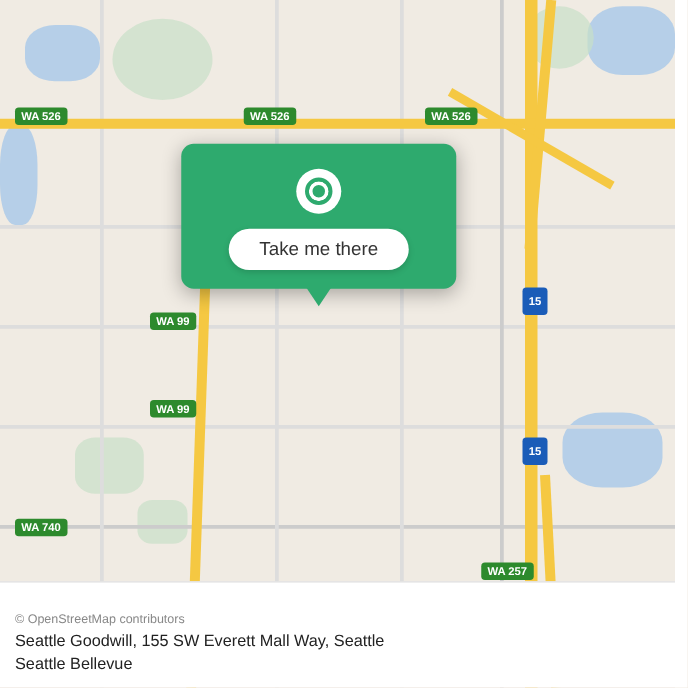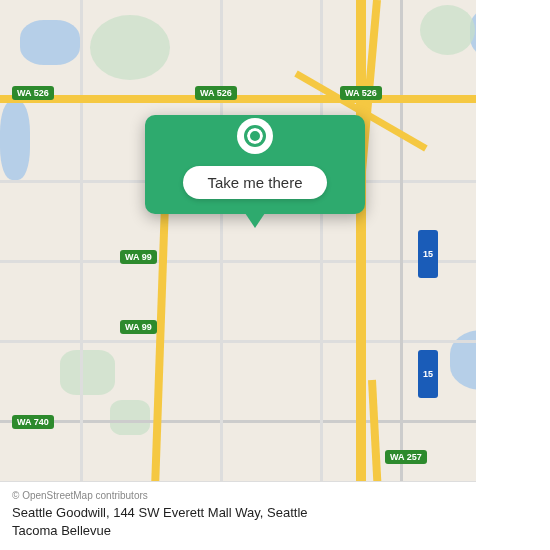--- a/index.html
+++ b/index.html
@@ -5,21 +5,21 @@
     * { margin: 0; padding: 0; box-sizing: border-box; }
     body {
       width: 550px;
       height: 550px;
       overflow: hidden;
       font-family: Arial, sans-serif;
       position: relative;
     }
 
     #map-container {
-      width: 476px;
+      width: 540px;
       height: 550px;
       position: relative;
       background-color: #e8e0d8;
       overflow: hidden;
     }
 
     
     .map-bg {
       position: absolute;
       inset: 0;
@@ -101,33 +101,33 @@
       padding: 2px 5px;
       border-radius: 3px;
       white-space: nowrap;
     }
 
     .i-badge {
       background: #1a5cb8;
       color: white;
       font-size: 9px;
       font-weight: bold;
-      padding: 19px 5px;
+      padding: 6px 5px;
       border-radius: 3px;
     }
 
     
     .popup-card {
       position: absolute;
       top: 115px;
       left: 145px;
       width: 220px;
       background: #2eaa6e;
       border-radius: 10px;
-      padding: 3px 15px 15px 15px;
+      padding: 20px 15px 15px 15px;
       z-index: 20;
       display: flex;
       flex-direction: column;
       align-items: center;
       box-shadow: 0 4px 15px rgba(0,0,0,0.3);
     }
 
     .popup-pin {
       width: 36px;
       height: 36px;
@@ -174,21 +174,21 @@
       border-top: 15px solid #2eaa6e;
     }
 
     
     .bottom-bar {
       position: absolute;
       bottom: 0;
       left: 0;
       width: 100%;
       background: white;
-      padding: 8px 12px 10px 12px;
+      padding: 24px 12px 10px 12px;
       z-index: 25;
       border-top: 1px solid #ddd;
       display: flex;
       align-items: center;
       justify-content: space-between;
     }
 
     .bottom-left {
       display: flex;
       flex-direction: column;
@@ -316,17 +316,17 @@
 
   <div class="popup-card">
     <div class="popup-pin">
     </div>
     <button class="popup-btn">Take me there</button>
   </div>
 
   <div class="bottom-bar">
     <div class="bottom-left">
       <span class="attribution">© OpenStreetMap contributors</span>
-      <span class="location-text">Seattle Goodwill, 144 SW Everett Mall Way, Seattle</span>
-      <span class="location-text">Tacoma  Bellevue</span>
+      <span class="location-text">Seattle Goodwill, 155 SW Everett Mall Way, Seattle</span>
+      <span class="location-text">Seattle  Bellevue</span>
     </div>
   </div>
 </div>
 
 </body></html>

